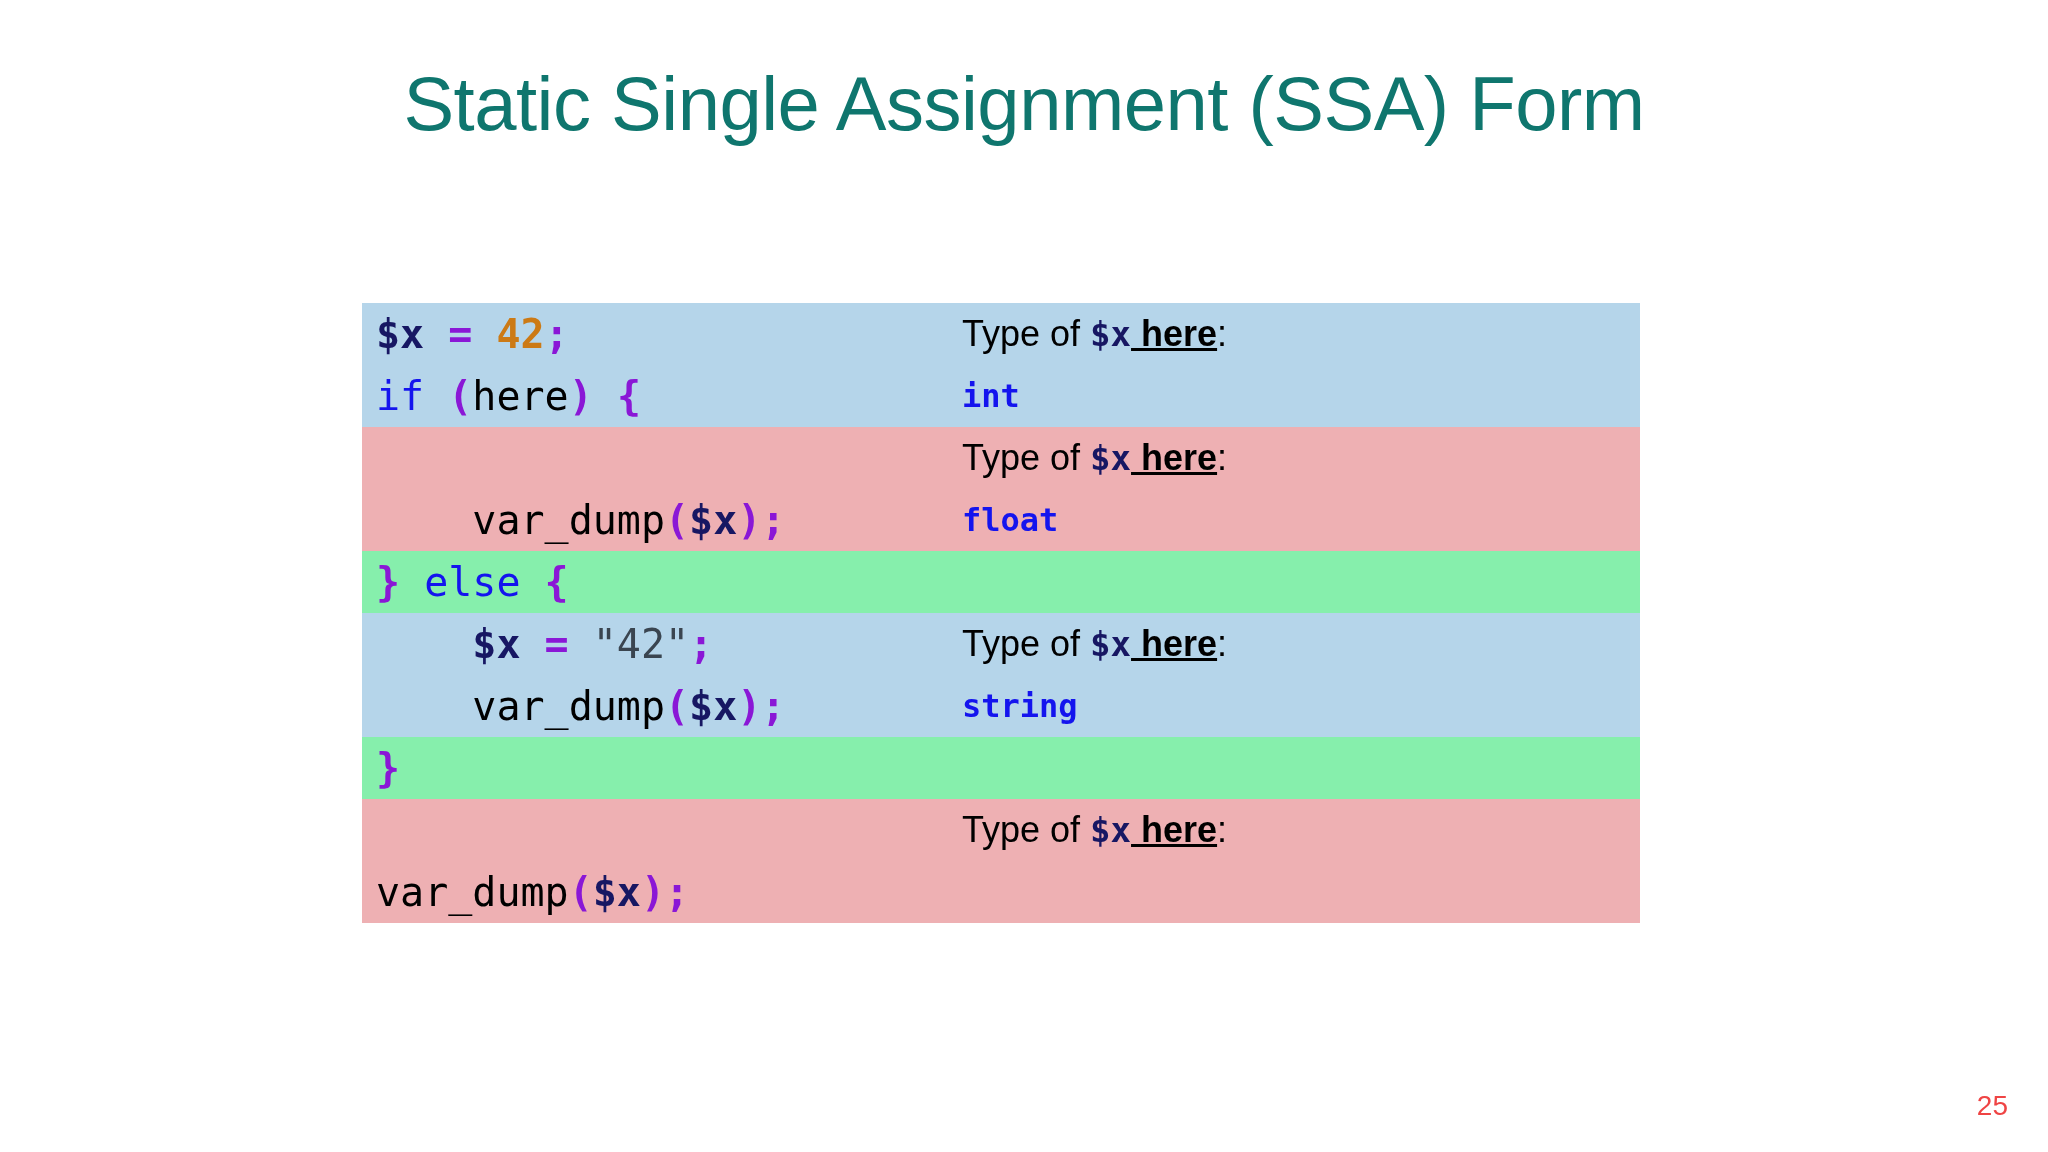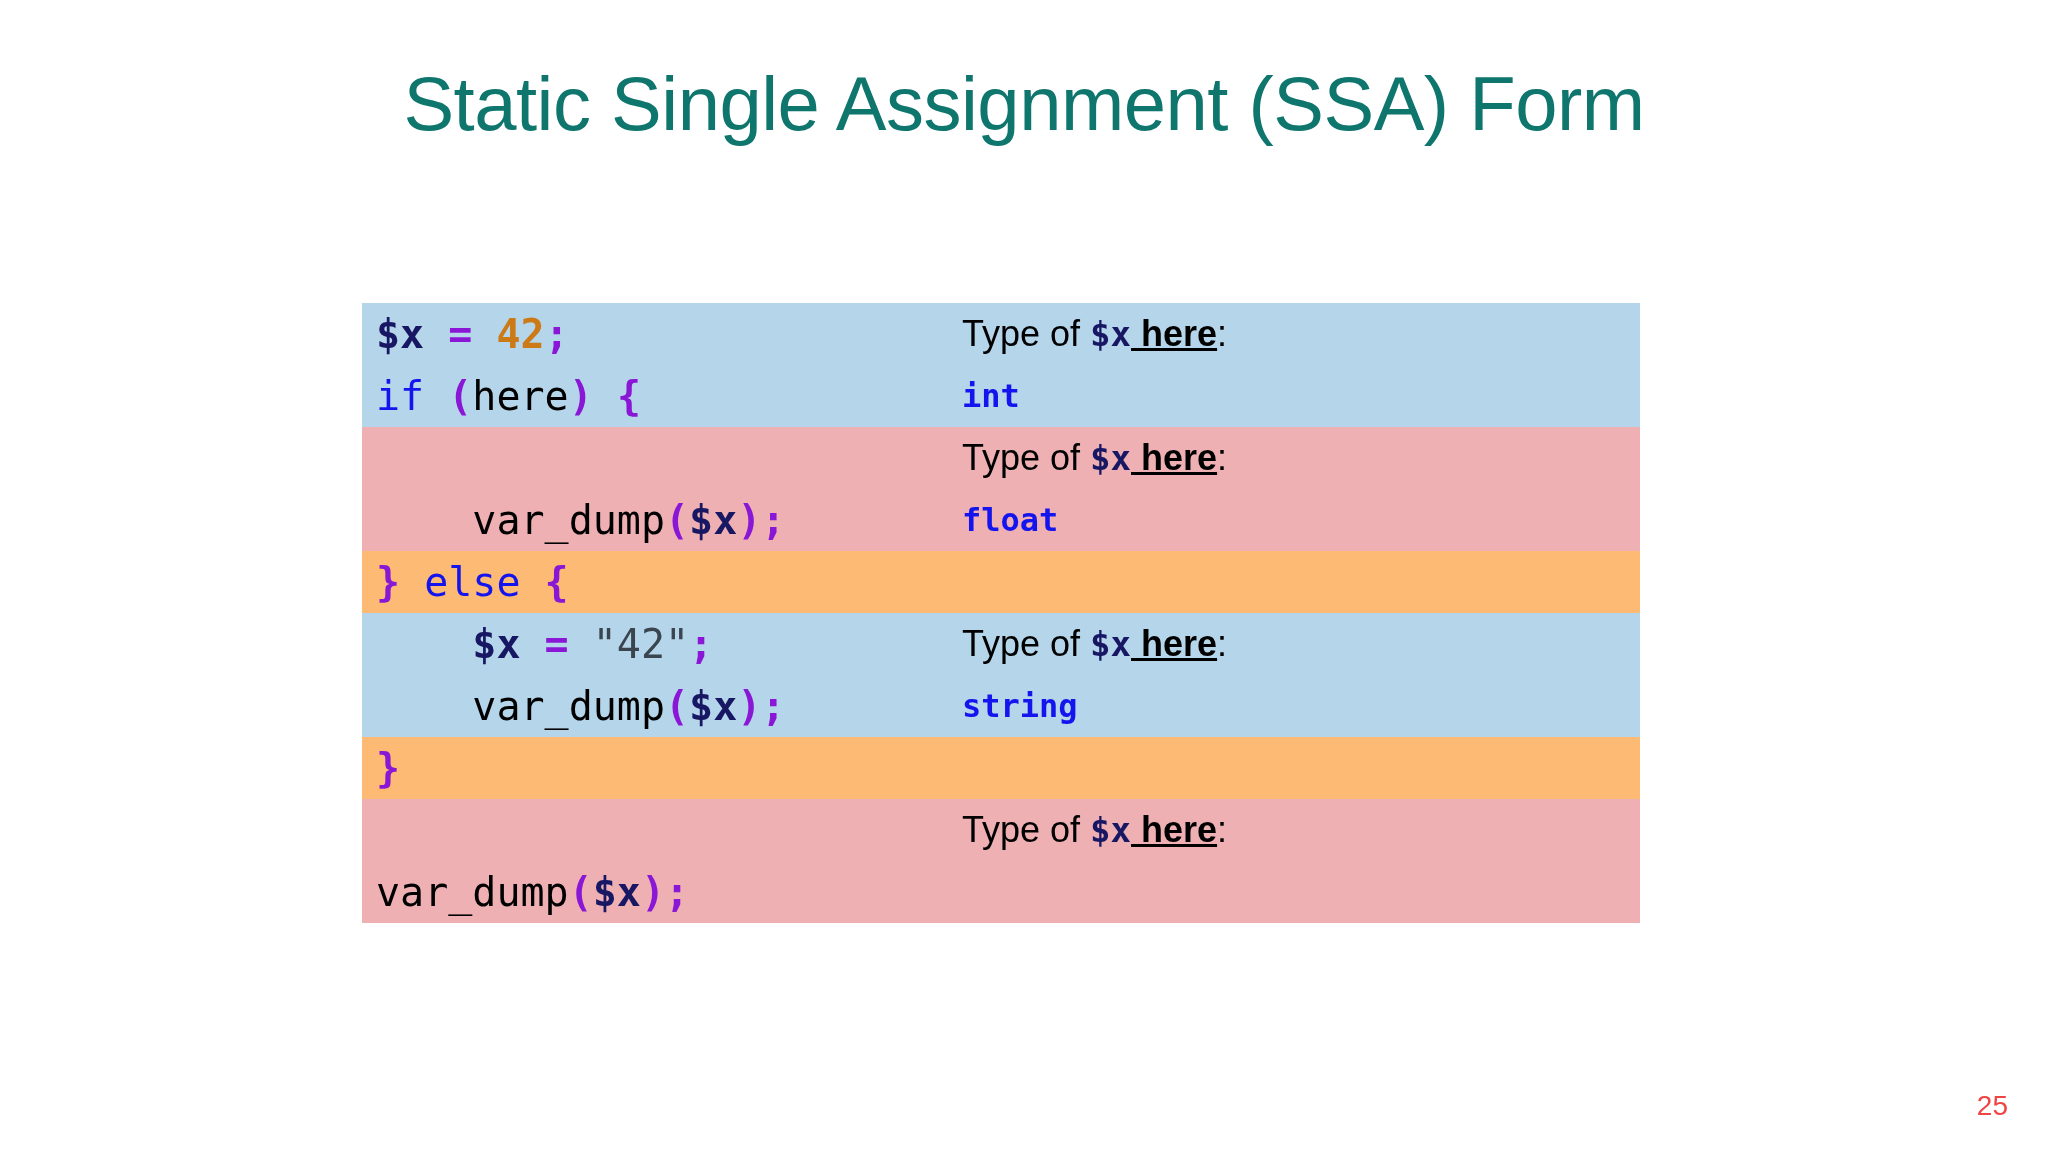--- a/index.html
+++ b/index.html
@@ -41,21 +41,21 @@
   }
 
   .band {
     position: relative;
     display: block;
     width: 100%;
     box-sizing: border-box;
   }
   .band.blue  { background: #b5d5ea; }
   .band.pink  { background: #eeb0b3; }
-  .band.plain { background: #fdba74; }
+  .band.plain { background: #86efac; }
 
   .row {
     position: relative;
     display: block;
     height: 62px;
     padding-left: 32px;
   }
 
   .code-col {
     position: absolute;

